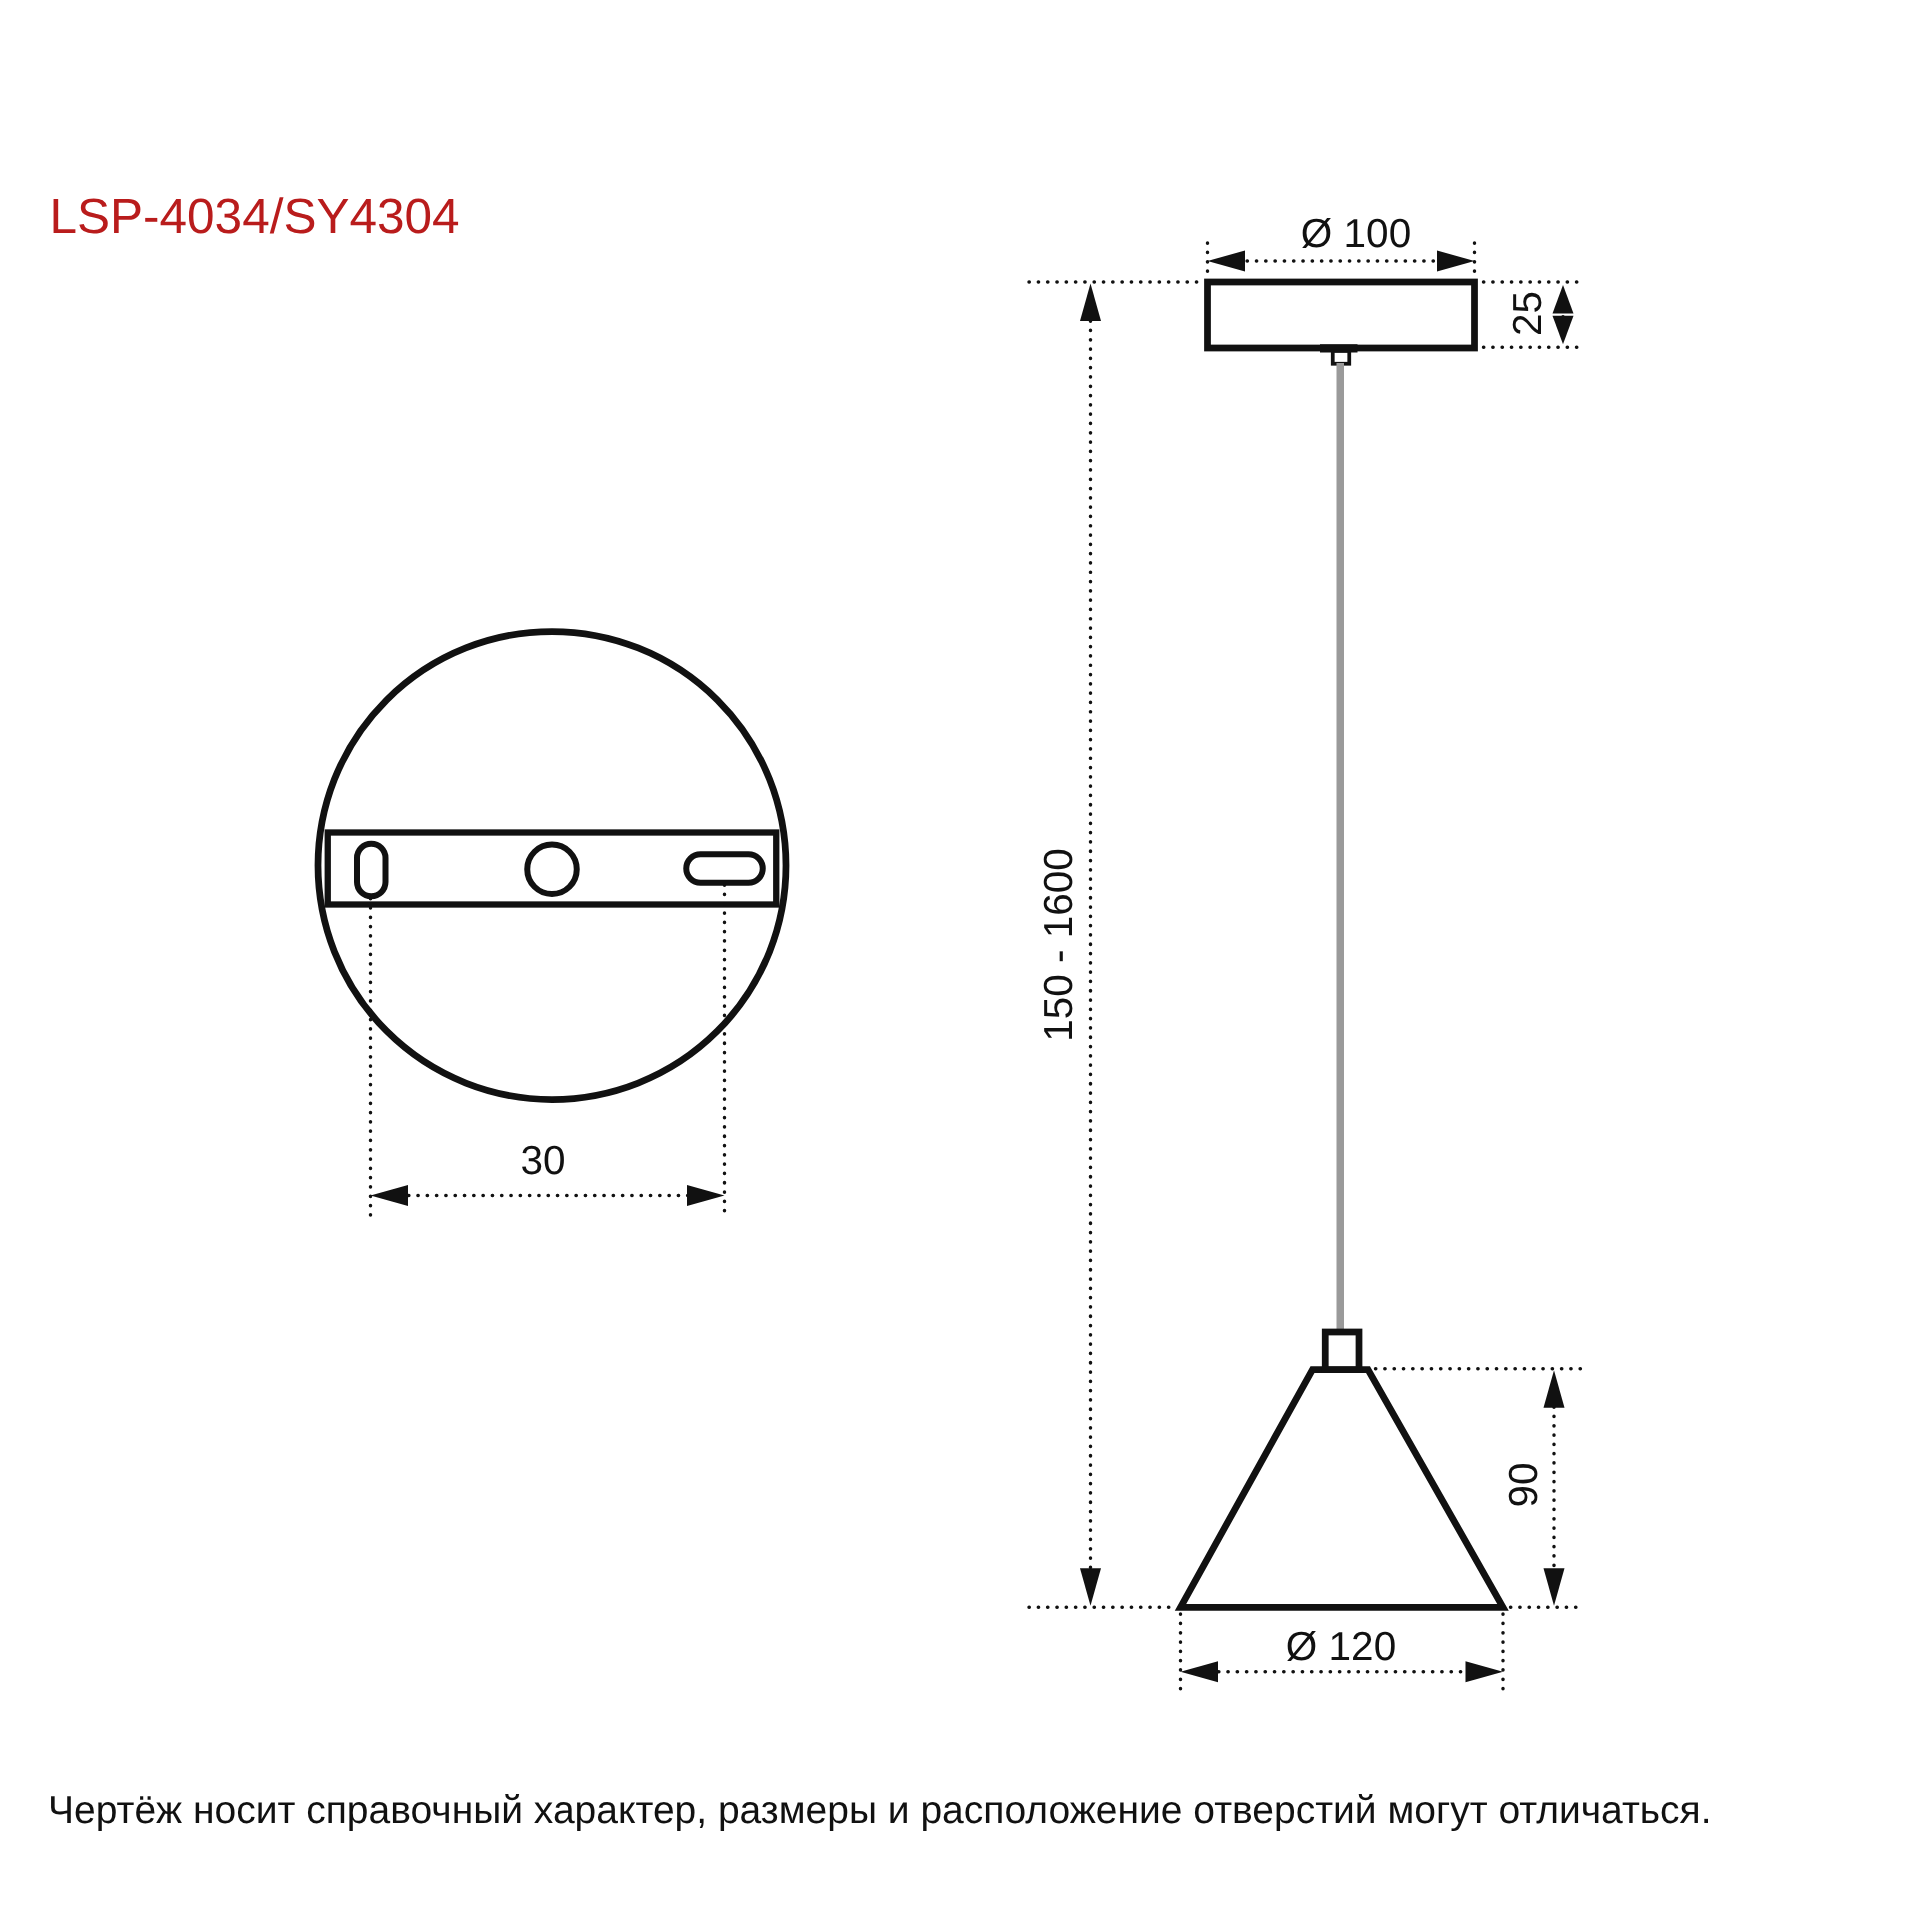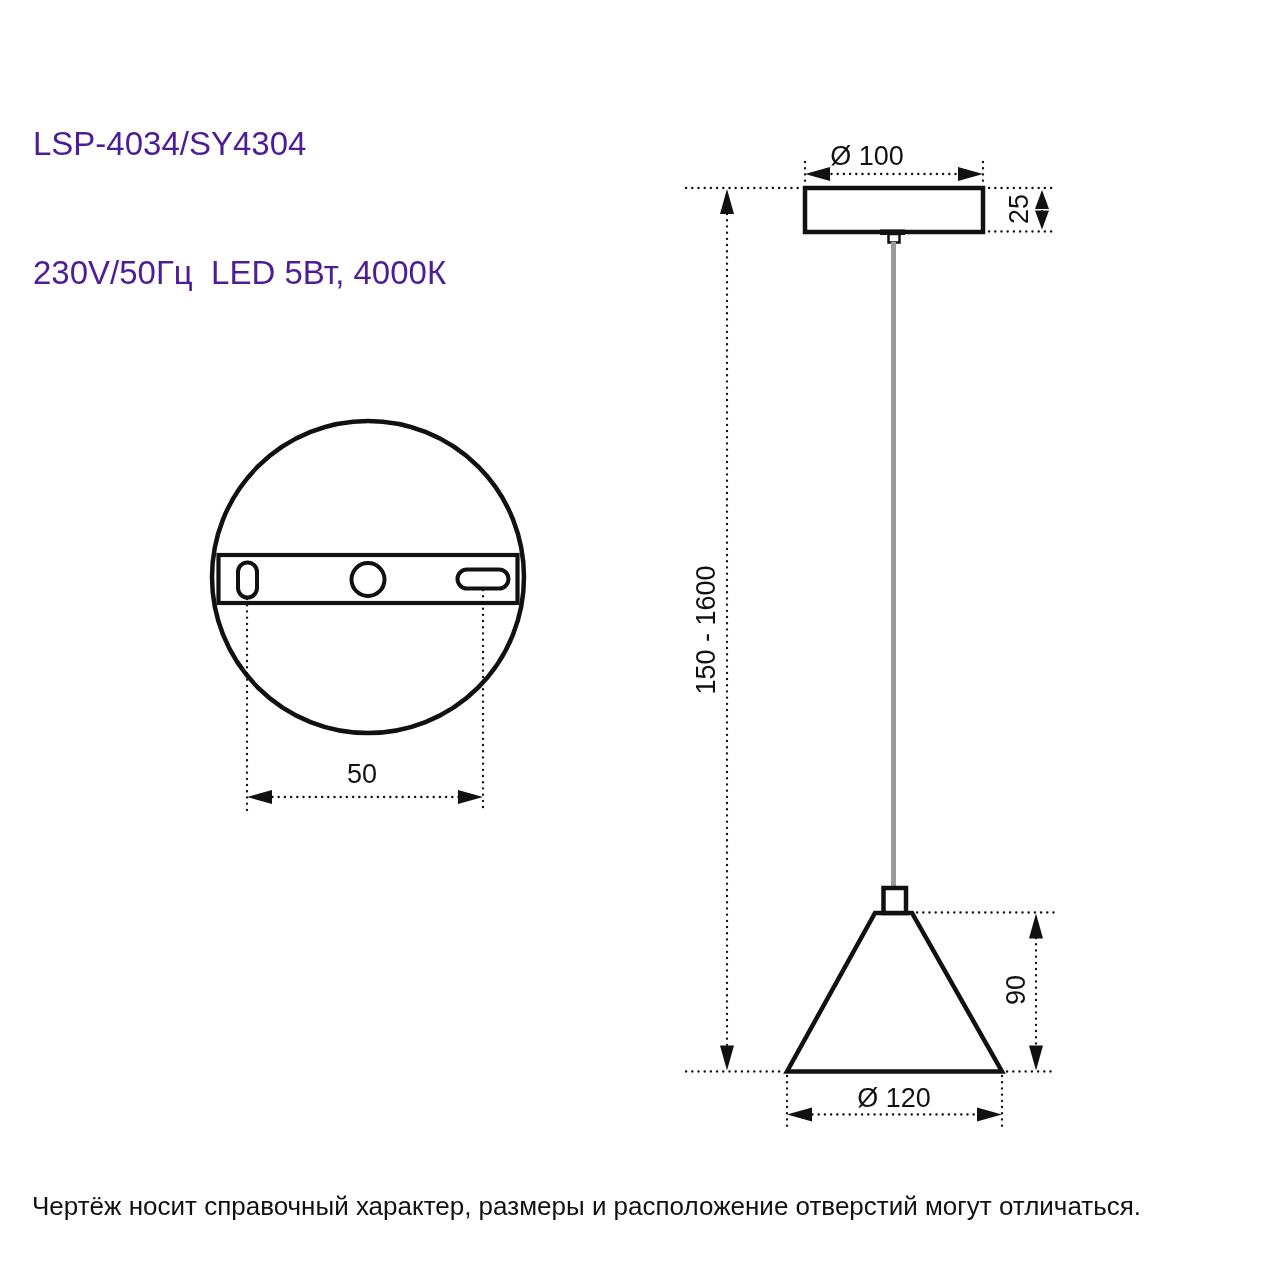--- a/index.html
+++ b/index.html
@@ -23,21 +23,21 @@
     width: 1280px;
     height: 1280px;
   }
   .header-block {
     position: absolute;
     left: 33px;
     top: 36px;
     font-size: 33px;
     line-height: 43px;
     white-space: pre;
-    color: #4c1d95;
+    color: #b91c1c;
   }
   .dim-label {
     position: absolute;
     font-size: 27px;
     color: #111111;
     white-space: pre;
     transform: translate(-50%, -50%);
   }
   .dim-label.rot {
     transform: translate(-50%, -50%) rotate(-90deg);
@@ -133,30 +133,29 @@
       <line x1="800" y1="1114.5" x2="989" y2="1114.5"></line>
     </g>
     <g fill="#111111" stroke="none">
       <polygon points="787,1114.5 812,1107.5 812,1121.5"></polygon>
       <polygon points="1002,1114.5 977,1107.5 977,1121.5"></polygon>
     </g>
   </svg>
 
   <div class="header-block">
     <div>LSP-4034/SY4304</div>
-    <div>230V/50Гц  LED 5Вт, 4000К</div>
   </div>
 
-  <div class="dim-label" style="left:867px; top:156px;text-align:center;">Ø 100</div>
+  <div class="dim-label" style="left:904px; top:156px;text-align:center;">Ø 100</div>
 
   <div class="dim-label rot" style="left:1019px; top:209px;">25</div>
 
   <div class="dim-label rot" style="left:706px; top:630px;">150 - 1600</div>
 
-  <div class="dim-label" style="left:362px; top:774px;">50</div>
+  <div class="dim-label" style="left:362px; top:774px;">30</div>
 
   <div class="dim-label rot" style="left:1016px; top:990px;">90</div>
 
   <div class="dim-label" style="left:894px; top:1098px;">Ø 120</div>
 
   <div class="footer-block">
     <div>Чертёж носит справочный характер, размеры и расположение отверстий могут отличаться.</div>
   </div>
 
 </div>

